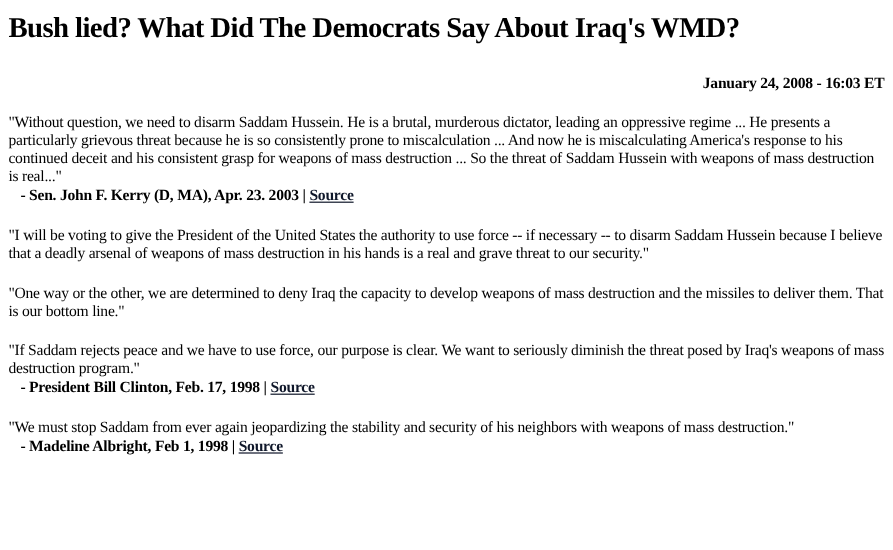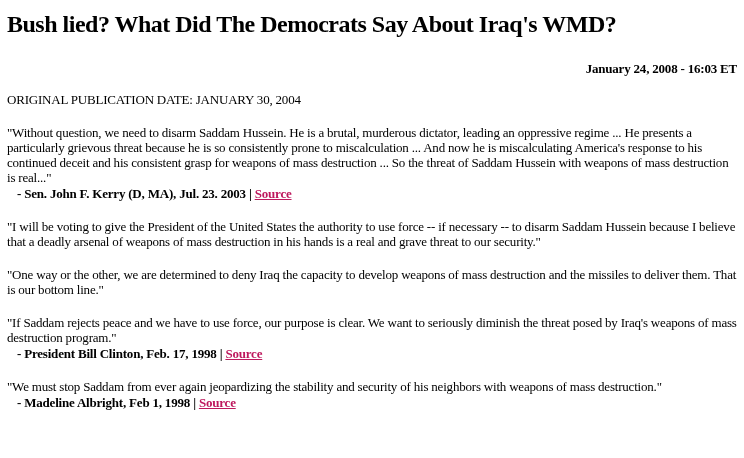--- a/index.html
+++ b/index.html
@@ -40,40 +40,39 @@
   }
   .quote-text {
     margin: 0;
   }
   .attribution {
     padding-left: 10px;
     font-weight: bold;
     margin-top: 1px;
   }
   a.source {
-    color: #be185d;
+    color: #0f172a;
     font-weight: bold;
     text-decoration: underline;
     cursor: pointer;
   }
 </style>
 </head>
 <body>
 
 <div class="page">
 
   <h1 class="title">Bush lied? What Did The Democrats Say About Iraq's WMD?</h1>
 
   <div class="dateline">January 24, 2008 - 16:03 ET</div>
 
-  <div class="origpub">ORIGINAL PUBLICATION DATE: JANUARY 30, 2004</div>
 
   <div class="quote-group">
     <div class="quote-text">"Without question, we need to disarm Saddam Hussein. He is a brutal, murderous dictator, leading an oppressive regime ... He presents a particularly grievous threat because he is so consistently prone to miscalculation ... And now he is miscalculating America's response to his continued deceit and his consistent grasp for weapons of mass destruction ... So the threat of Saddam Hussein with weapons of mass destruction is real..."</div>
-    <div class="attribution"><span>- Sen. John F. Kerry (D, MA), Jul. 23. 2003</span> <span>|</span> <a class="source" href="#">Source</a></div>
+    <div class="attribution"><span>- Sen. John F. Kerry (D, MA), Apr. 23. 2003</span> <span>|</span> <a class="source" href="#">Source</a></div>
   </div>
 
   <div class="quote-group">
     <div class="quote-text">"I will be voting to give the President of the United States the authority to use force -- if necessary -- to disarm Saddam Hussein because I believe that a deadly arsenal of weapons of mass destruction in his hands is a real and grave threat to our security."</div>
   </div>
 
   <div class="quote-group">
     <div class="quote-text">"One way or the other, we are determined to deny Iraq the capacity to develop weapons of mass destruction and the missiles to deliver them. That is our bottom line."</div>
   </div>
 

